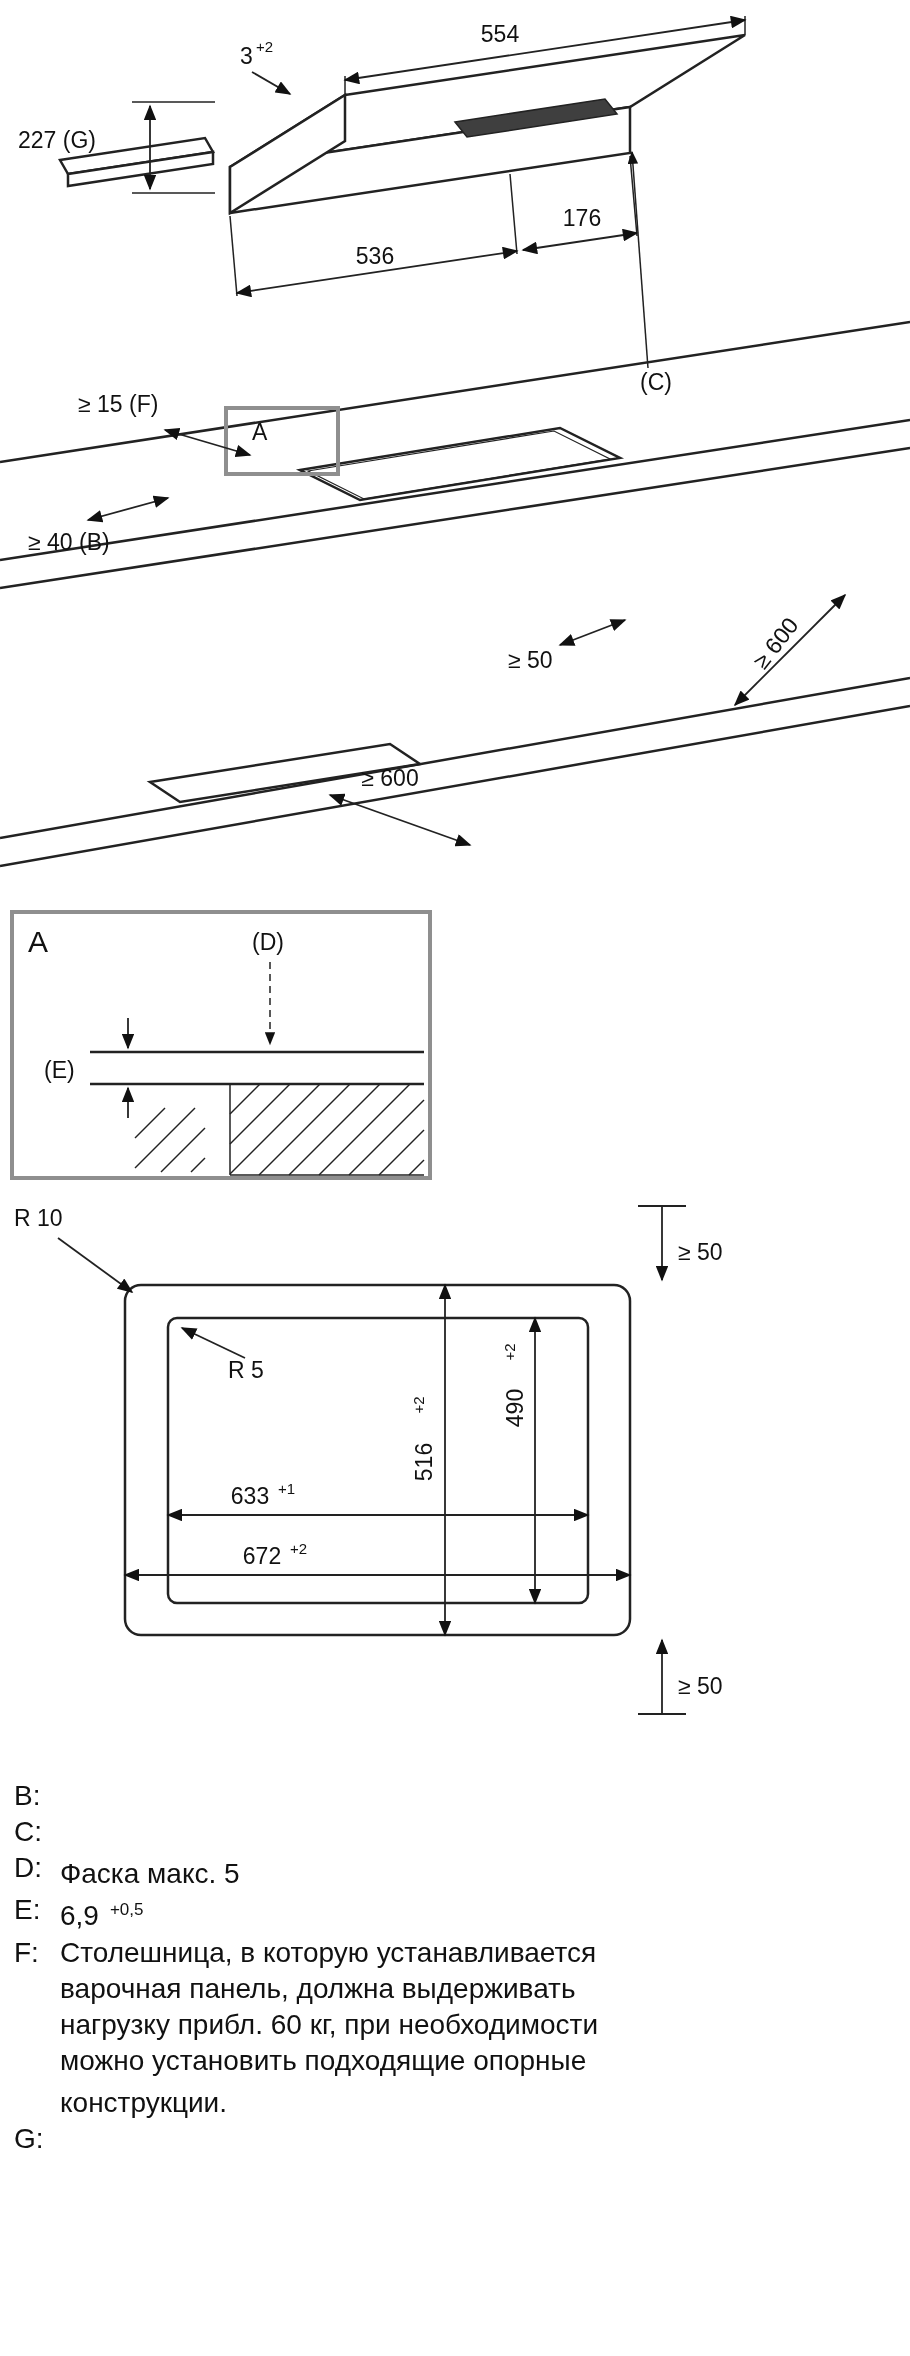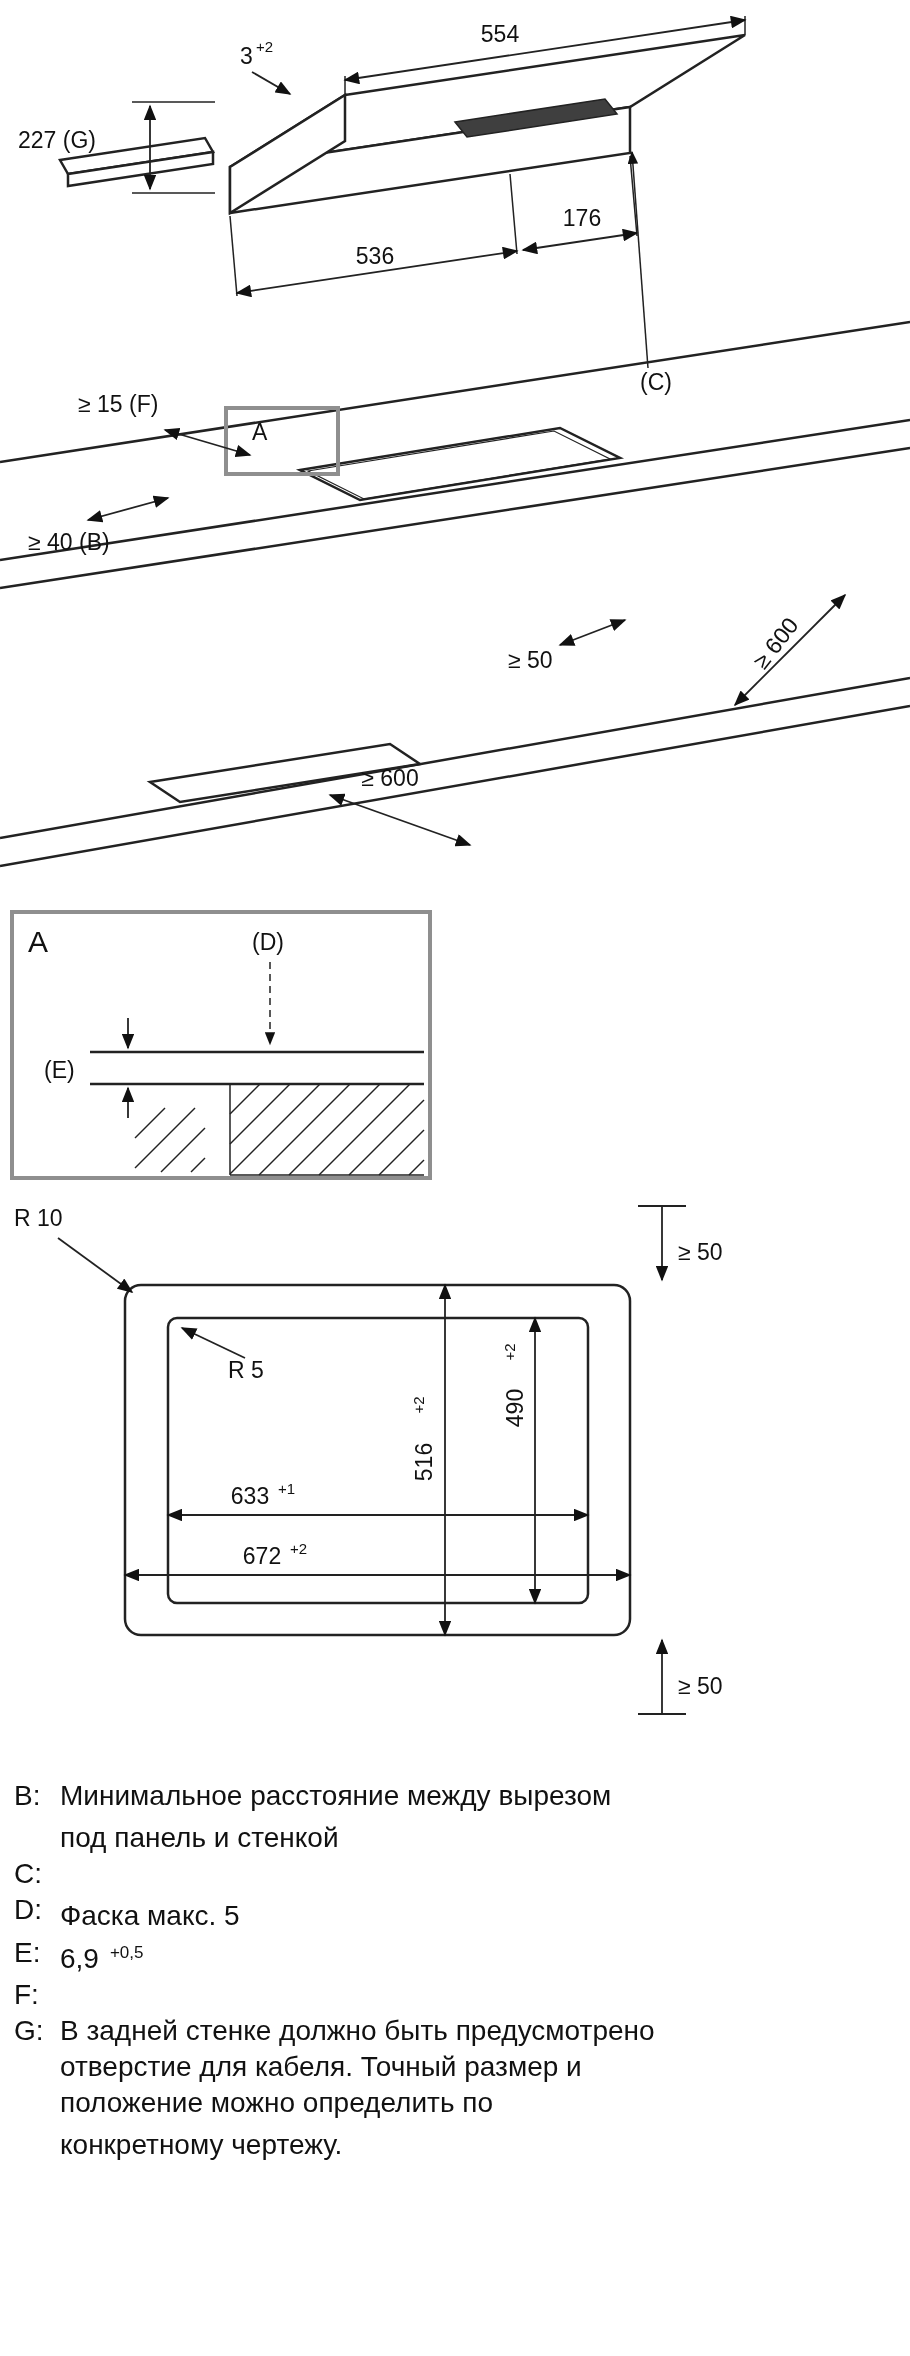--- a/index.html
+++ b/index.html
@@ -155,35 +155,34 @@
     <text x="250" y="1504" text-anchor="middle" stroke="none" fill="#111">633</text>
     <text x="278" y="1494" class="sup" stroke="none" fill="#111">+1</text>
     <text x="262" y="1564" text-anchor="middle" stroke="none" fill="#111">672</text>
     <text x="290" y="1554" class="sup" stroke="none" fill="#111">+2</text>
   </g>
 </svg>
 
 <div class="legend">
   <div class="lg-row">
     <span class="lg-key">B:</span>
-    <span class="lg-text"><span>Минимальное расстояние между вырезом под панель и стенкой</span><sup></sup></span>
   </div>
   <div class="lg-row">
     <span class="lg-key">C:</span>
   </div>
   <div class="lg-row">
     <span class="lg-key">D:</span>
     <span class="lg-text"><span>Фаска макс. 5</span><sup></sup></span>
   </div>
   <div class="lg-row">
     <span class="lg-key">E:</span>
     <span class="lg-text"><span>6,9</span><sup>+0,5</sup></span>
   </div>
   <div class="lg-row">
     <span class="lg-key">F:</span>
+    <span class="lg-text"><span>Столешница, в которую устанавливается варочная панель, должна выдерживать нагрузку прибл. 60 кг, при необходимости можно установить подходящие опорные конструкции.</span><sup></sup></span>
   </div>
   <div class="lg-row">
     <span class="lg-key">G:</span>
-    <span class="lg-text"><span>В задней стенке должно быть предусмотрено отверстие для кабеля. Точный размер и положение можно определить по конкретному чертежу.</span><sup></sup></span>
   </div>
 </div>
 
 </div>
 
 </body></html>

